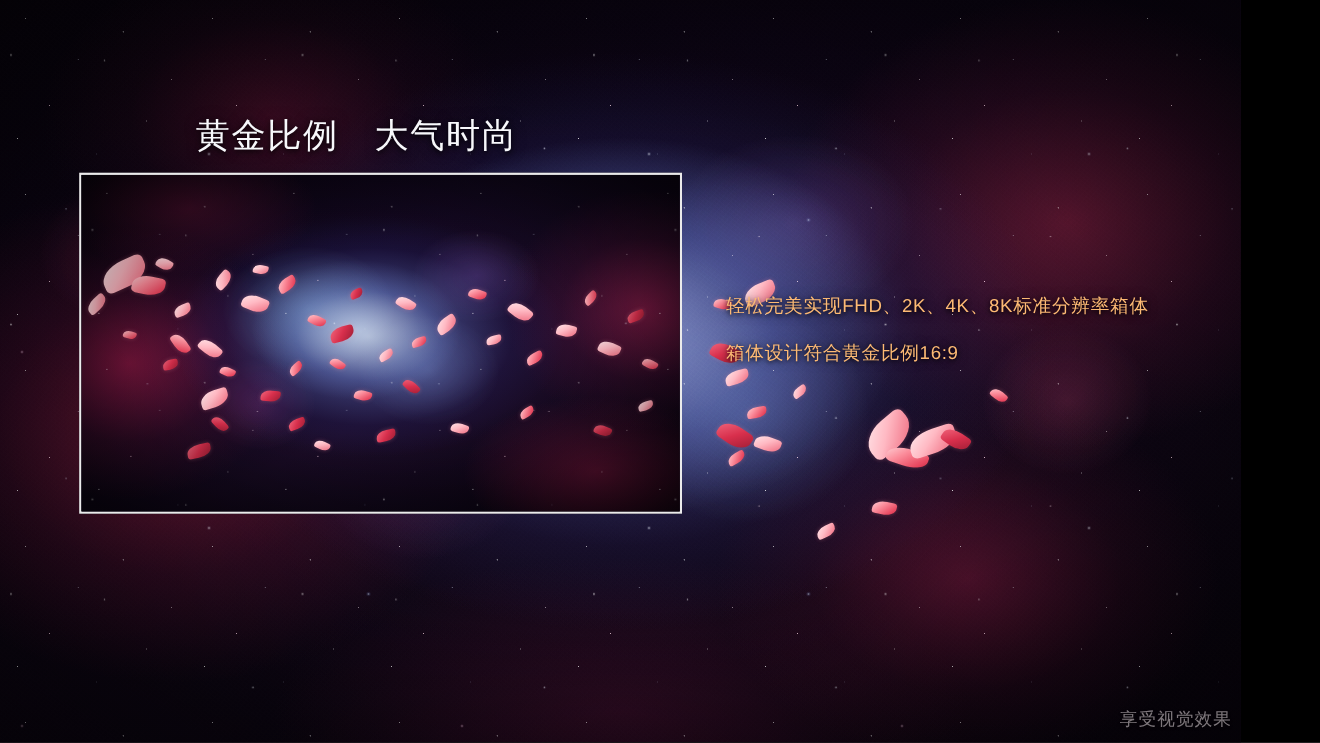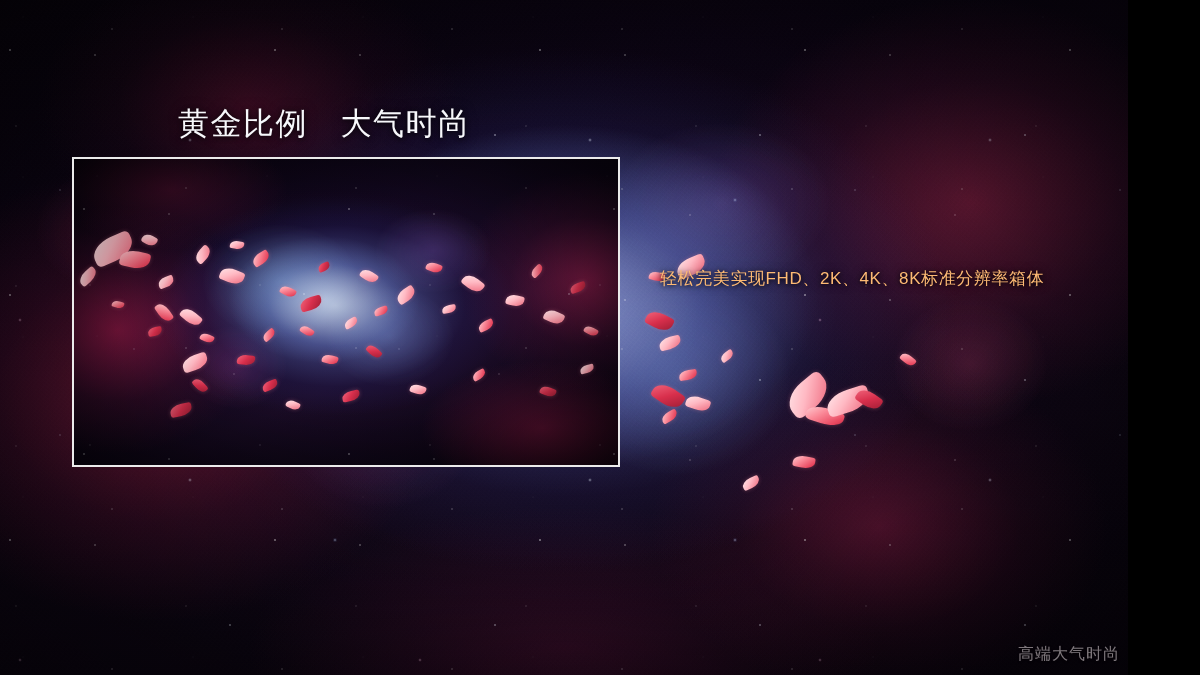--- a/index.html
+++ b/index.html
@@ -266,17 +266,18 @@
         <div class="petal deep" style="left: 466px; top: 228px; width: 16px; height: 9px; transform: rotate(22deg);"></div>
         <div class="petal pale" style="left: 506px; top: 206px; width: 14px; height: 8px; transform: rotate(-14deg);"></div>
       </div>
     <div class="bg-layer vignette"></div>
   </div>
 
   <div id="title">黄金比例　大气时尚</div>
 
   <div id="body-text">
     <div class="line">轻松完美实现FHD、2K、4K、8K标准分辨率箱体</div>
+    <div class="line">箱体设计符合黄金比例16:9</div>
   </div>
 
-  <div id="watermark">高端大气时尚</div>
+  <div id="watermark">享受视觉效果</div>
 
 </div>
 
 </body></html>

